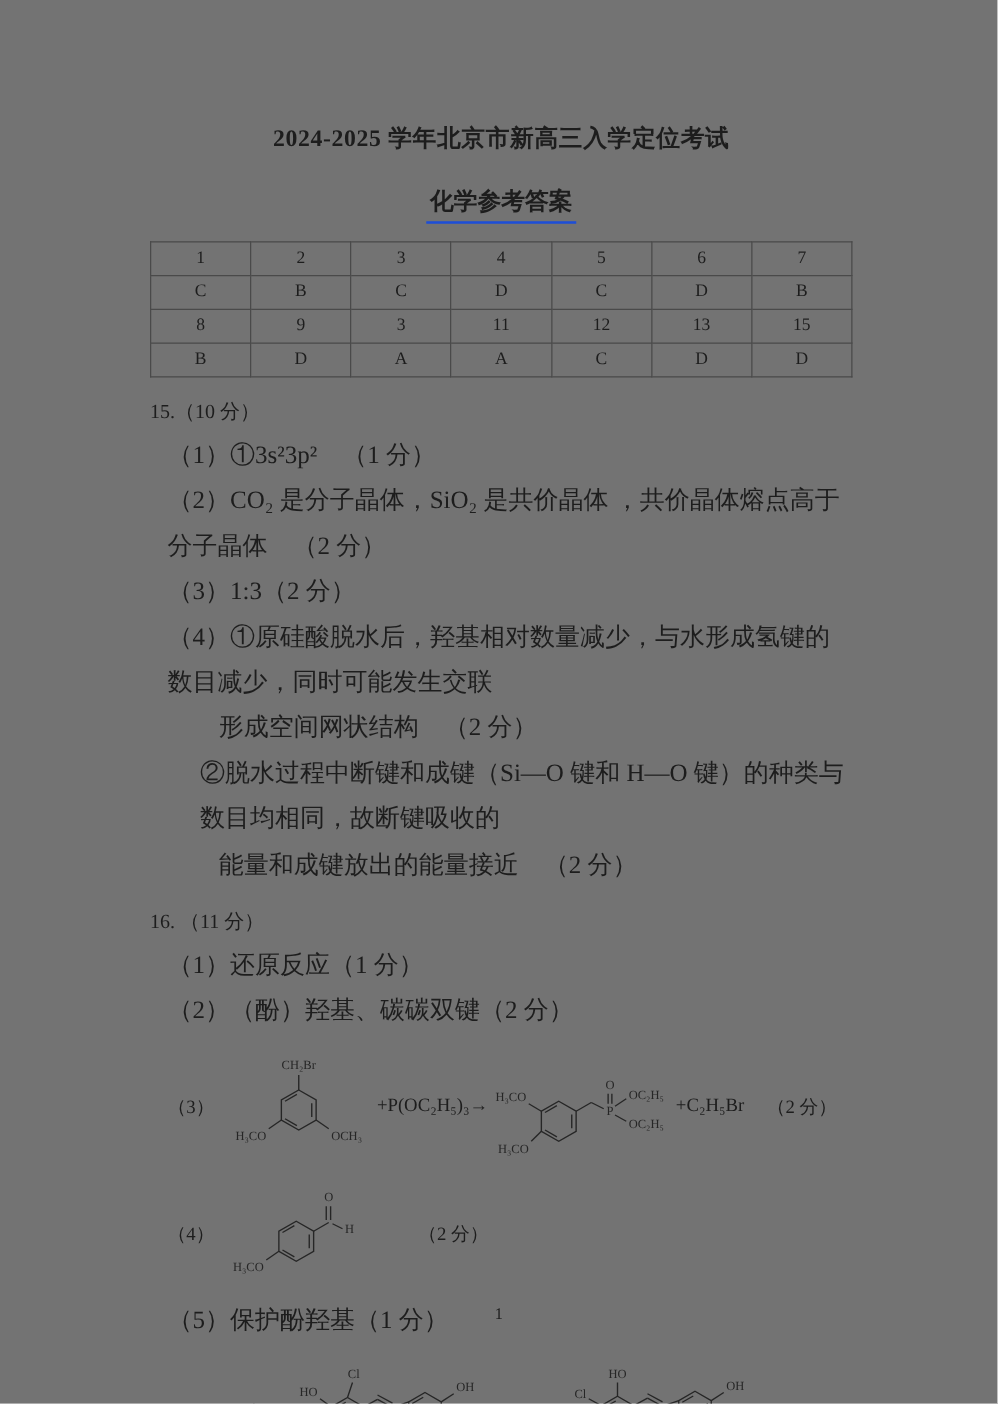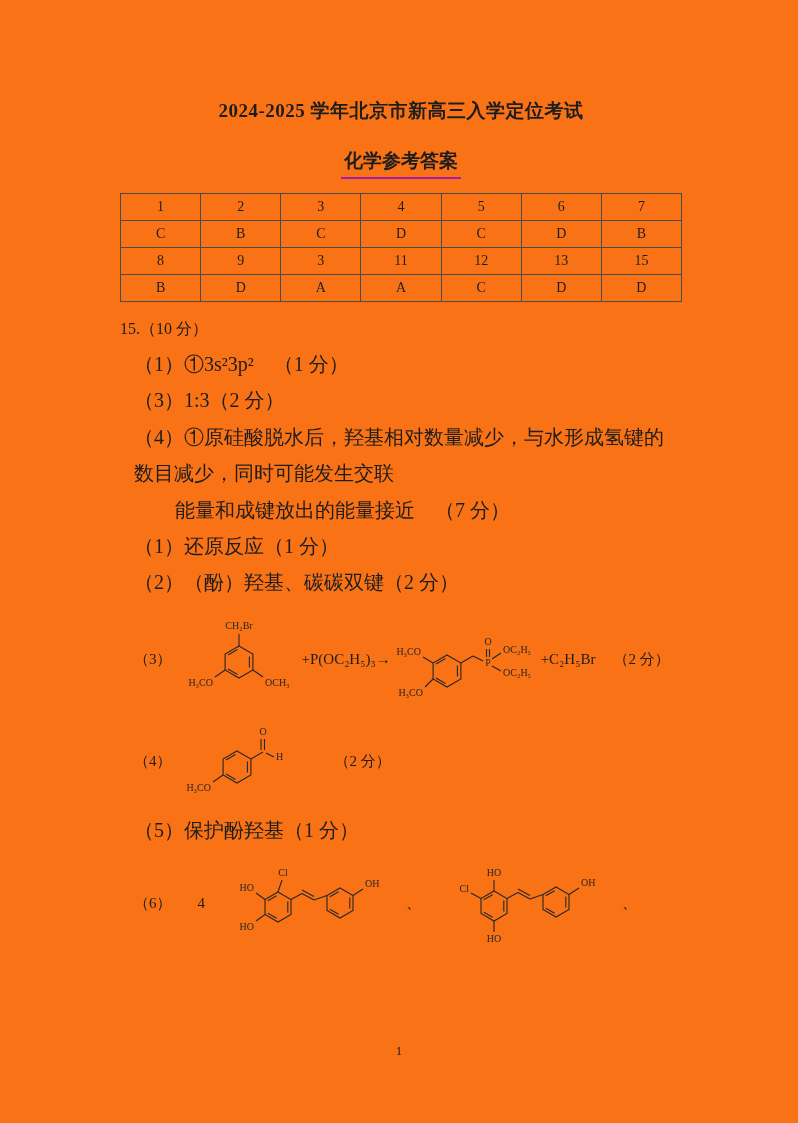--- a/index.html
+++ b/index.html
@@ -2,26 +2,26 @@
 <html><head>
 <meta charset="utf-8">
 <style>
   * { margin:0; padding:0; box-sizing:border-box; }
   html,body { background:#ffffff; }
   body {
     width:798px; height:1123px;
     font-family:"Liberation Serif", serif;
     color:#1d1d1d;
   }
-  .page { position:relative; width:798px; height:1123px; overflow:hidden; background:#f97316; }
+  .page { position:relative; width:798px; height:1123px; overflow:hidden; background:#737373; }
   .content { padding:98px 116px 0 120px; }
 
   .title { text-align:center; font-size:19px; font-weight:bold; letter-spacing:.5px; margin-bottom:24px; }
   .subtitle { text-align:center; font-size:19px; font-weight:bold; margin-bottom:14px; }
-  .subtitle .ul { display:inline-block; border-bottom:2px solid #a21caf; padding:0 3px 3px; }
+  .subtitle .ul { display:inline-block; border-bottom:2px solid #1d4ed8; padding:0 3px 3px; }
 
   .part-header { font-weight:bold; font-size:15px; margin:2px 0 3px; }
 
   table.answer-table { width:100%; border-collapse:collapse; table-layout:fixed; margin:1px 0 3px; }
   .answer-table td { border:1px solid #4a4a4a; height:27px; text-align:center; font-size:14px; }
 
   .q-heading { font-size:16px; margin-top:17px; margin-bottom:6px; }
   .line { font-size:20px; line-height:1.82; }
   .ind-a { margin-left:14px; }
   .ind-b { margin-left:40px; }
@@ -92,26 +92,30 @@
           <td>D</td>
           <td>D</td>
         </tr>
       </tbody>
     </table>
 
 
     <div>
       <p class="q-heading">15.（10 分）</p>
       <p class="line ind-a">（1）①3s²3p²　（1 分）</p>
+      <p class="line ind-a">（2）CO₂ 是分子晶体，SiO₂ 是共价晶体 ，共价晶体熔点高于分子晶体　（2 分）</p>
       <p class="line ind-a">（3）1:3（2 分）</p>
       <p class="line ind-a">（4）①原硅酸脱水后，羟基相对数量减少，与水形成氢键的数目减少，同时可能发生交联</p>
-      <p class="line ind-c">能量和成键放出的能量接近　（7 分）</p>
+      <p class="line ind-c">形成空间网状结构　（2 分）</p>
+      <p class="line ind-b">②脱水过程中断键和成键（Si—O 键和 H—O 键）的种类与数目均相同，故断键吸收的</p>
+      <p class="line ind-c">能量和成键放出的能量接近　（2 分）</p>
     </div>
 
     <div>
+      <p class="q-heading">16. （11 分）</p>
       <p class="line ind-a">（1）还原反应（1 分）</p>
       <p class="line ind-a">（2）（酚）羟基、碳碳双键（2 分）</p>
 
       <div class="struct-row">
         <span class="lbl">（3）</span>
         <div class="gap-sm"></div>
 
         <svg class="molecule" width="120" height="100" viewBox="0 0 120 100">
           <g>
             <polygon points="57,36 70.9,44 70.9,60 57,68 43.1,60 43.1,44"></polygon>

